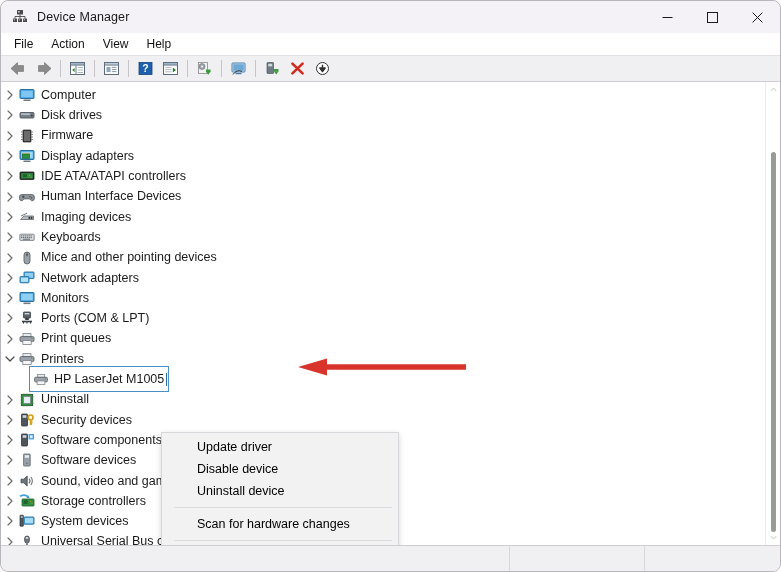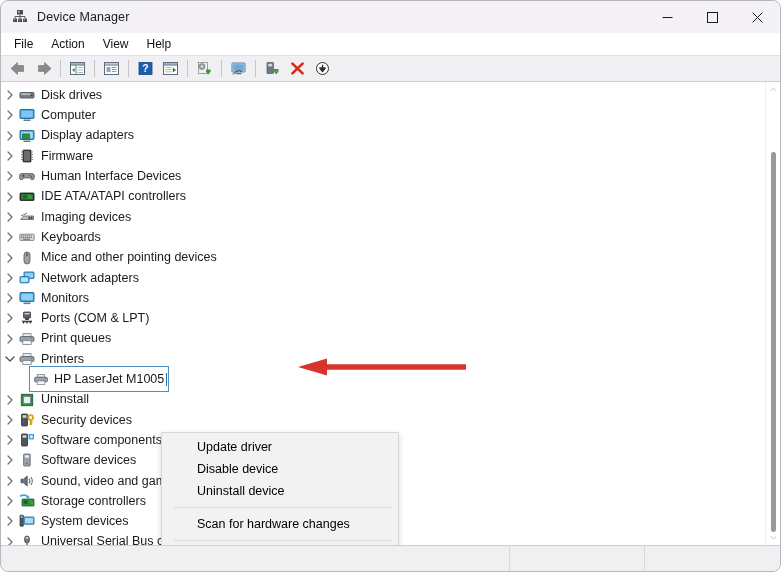--- a/index.html
+++ b/index.html
@@ -420,42 +420,58 @@
       <div class="tree">
 
         <div class="trow">
           <span class="twist">
             <svg width="8" height="10" viewBox="0 0 8 10">
                 <path d="M2 1 L6 5 L2 9" stroke="#6d6d6d" stroke-width="1.2" fill="none" stroke-linecap="round" stroke-linejoin="round"></path>
               </svg>
           </span>
           <span class="ticon">
             <svg width="16" height="14" viewBox="0 0 16 14">
+              <rect x="1" y="1.5" width="14" height="9" rx="0.8" fill="#3a9fe0" stroke="#2a6f9c" stroke-width="1"></rect>
+              <rect x="2.2" y="2.7" width="11.6" height="6.6" fill="#7fc6f2"></rect>
+              <path d="M4.5 12.3 L11.5 12.3" stroke="#6e7a86" stroke-width="1.6"></path>
+            </svg>
+          </span>
+          <span class="tlabel">Computer</span>
+        </div>
+
+        <div class="trow">
+          <span class="twist">
+            <svg width="8" height="10" viewBox="0 0 8 10">
+                <path d="M2 1 L6 5 L2 9" stroke="#6d6d6d" stroke-width="1.2" fill="none" stroke-linecap="round" stroke-linejoin="round"></path>
+              </svg>
+          </span>
+          <span class="ticon">
+            <svg width="16" height="14" viewBox="0 0 16 14">
               <rect x="1" y="4.5" width="14" height="5.5" rx="1" fill="#767f88" stroke="#4d555c" stroke-width="0.9"></rect>
               <rect x="2" y="5.5" width="9" height="1.2" fill="#cfd5da"></rect>
               <circle cx="12.8" cy="7.6" r="0.9" fill="#2f3a43"></circle>
             </svg>
           </span>
           <span class="tlabel">Disk drives</span>
         </div>
 
         <div class="trow">
           <span class="twist">
             <svg width="8" height="10" viewBox="0 0 8 10">
                 <path d="M2 1 L6 5 L2 9" stroke="#6d6d6d" stroke-width="1.2" fill="none" stroke-linecap="round" stroke-linejoin="round"></path>
               </svg>
           </span>
           <span class="ticon">
             <svg width="16" height="14" viewBox="0 0 16 14">
-              <rect x="1" y="1.5" width="14" height="9" rx="0.8" fill="#3a9fe0" stroke="#2a6f9c" stroke-width="1"></rect>
-              <rect x="2.2" y="2.7" width="11.6" height="6.6" fill="#7fc6f2"></rect>
-              <path d="M4.5 12.3 L11.5 12.3" stroke="#6e7a86" stroke-width="1.6"></path>
-            </svg>
-          </span>
-          <span class="tlabel">Computer</span>
+              <rect x="4" y="1" width="8" height="12" rx="0.6" fill="#3f3f3f" stroke="#222" stroke-width="0.7"></rect>
+              <rect x="5" y="2" width="6" height="10" fill="#6b6b6b"></rect>
+              <path d="M4 3 L2 3 M4 5.5 L2 5.5 M4 8 L2 8 M4 10.5 L2 10.5 M12 3 L14 3 M12 5.5 L14 5.5 M12 8 L14 8 M12 10.5 L14 10.5" stroke="#888" stroke-width="1.1"></path>
+            </svg>
+          </span>
+          <span class="tlabel">Firmware</span>
         </div>
 
         <div class="trow">
           <span class="twist">
             <svg width="8" height="10" viewBox="0 0 8 10">
                 <path d="M2 1 L6 5 L2 9" stroke="#6d6d6d" stroke-width="1.2" fill="none" stroke-linecap="round" stroke-linejoin="round"></path>
               </svg>
           </span>
           <span class="ticon">
             <svg width="16" height="14" viewBox="0 0 16 14">
@@ -470,62 +486,46 @@
         </div>
 
         <div class="trow">
           <span class="twist">
             <svg width="8" height="10" viewBox="0 0 8 10">
                 <path d="M2 1 L6 5 L2 9" stroke="#6d6d6d" stroke-width="1.2" fill="none" stroke-linecap="round" stroke-linejoin="round"></path>
               </svg>
           </span>
           <span class="ticon">
             <svg width="16" height="14" viewBox="0 0 16 14">
-              <rect x="4" y="1" width="8" height="12" rx="0.6" fill="#3f3f3f" stroke="#222" stroke-width="0.7"></rect>
-              <rect x="5" y="2" width="6" height="10" fill="#6b6b6b"></rect>
-              <path d="M4 3 L2 3 M4 5.5 L2 5.5 M4 8 L2 8 M4 10.5 L2 10.5 M12 3 L14 3 M12 5.5 L14 5.5 M12 8 L14 8 M12 10.5 L14 10.5" stroke="#888" stroke-width="1.1"></path>
-            </svg>
-          </span>
-          <span class="tlabel">Firmware</span>
+              <rect x="1" y="3" width="14" height="7.5" rx="0.8" fill="#2f2f2f" stroke="#1a1a1a" stroke-width="0.8"></rect>
+              <rect x="2.2" y="4.2" width="11.6" height="5.2" fill="#2f8f3f"></rect>
+              <rect x="4" y="5.2" width="4" height="3" fill="#1f5f2a"></rect>
+              <circle cx="10.5" cy="6.3" r="0.6" fill="#c9a227"></circle>
+              <circle cx="12" cy="8" r="0.6" fill="#c9a227"></circle>
+            </svg>
+          </span>
+          <span class="tlabel">IDE ATA/ATAPI controllers</span>
         </div>
 
         <div class="trow">
           <span class="twist">
             <svg width="8" height="10" viewBox="0 0 8 10">
                 <path d="M2 1 L6 5 L2 9" stroke="#6d6d6d" stroke-width="1.2" fill="none" stroke-linecap="round" stroke-linejoin="round"></path>
               </svg>
           </span>
           <span class="ticon">
             <svg width="16" height="14" viewBox="0 0 16 14">
               <path d="M3.2 4.5 H12.8 a2.6 2.6 0 0 1 2.6 2.6 v1.4 a2.2 2.2 0 0 1 -4 1.3 l-0.6 -0.9 H5 l-0.6 0.9 a2.2 2.2 0 0 1 -4 -1.3 V7.1 A2.6 2.6 0 0 1 3.2 4.5 Z" fill="#8d9399" stroke="#5b6167" stroke-width="0.8"></path>
               <rect x="3" y="6.4" width="2.6" height="0.8" fill="#3b4046"></rect>
               <rect x="3.9" y="5.5" width="0.8" height="2.6" fill="#3b4046"></rect>
               <circle cx="11" cy="6.6" r="0.7" fill="#3b4046"></circle>
               <circle cx="12.6" cy="7.9" r="0.7" fill="#3b4046"></circle>
             </svg>
           </span>
           <span class="tlabel">Human Interface Devices</span>
-        </div>
-
-        <div class="trow">
-          <span class="twist">
-            <svg width="8" height="10" viewBox="0 0 8 10">
-                <path d="M2 1 L6 5 L2 9" stroke="#6d6d6d" stroke-width="1.2" fill="none" stroke-linecap="round" stroke-linejoin="round"></path>
-              </svg>
-          </span>
-          <span class="ticon">
-            <svg width="16" height="14" viewBox="0 0 16 14">
-              <rect x="1" y="3" width="14" height="7.5" rx="0.8" fill="#2f2f2f" stroke="#1a1a1a" stroke-width="0.8"></rect>
-              <rect x="2.2" y="4.2" width="11.6" height="5.2" fill="#2f8f3f"></rect>
-              <rect x="4" y="5.2" width="4" height="3" fill="#1f5f2a"></rect>
-              <circle cx="10.5" cy="6.3" r="0.6" fill="#c9a227"></circle>
-              <circle cx="12" cy="8" r="0.6" fill="#c9a227"></circle>
-            </svg>
-          </span>
-          <span class="tlabel">IDE ATA/ATAPI controllers</span>
         </div>
 
         <div class="trow">
           <span class="twist">
             <svg width="8" height="10" viewBox="0 0 8 10">
                 <path d="M2 1 L6 5 L2 9" stroke="#6d6d6d" stroke-width="1.2" fill="none" stroke-linecap="round" stroke-linejoin="round"></path>
               </svg>
           </span>
           <span class="ticon">
             <svg width="16" height="14" viewBox="0 0 16 14">

